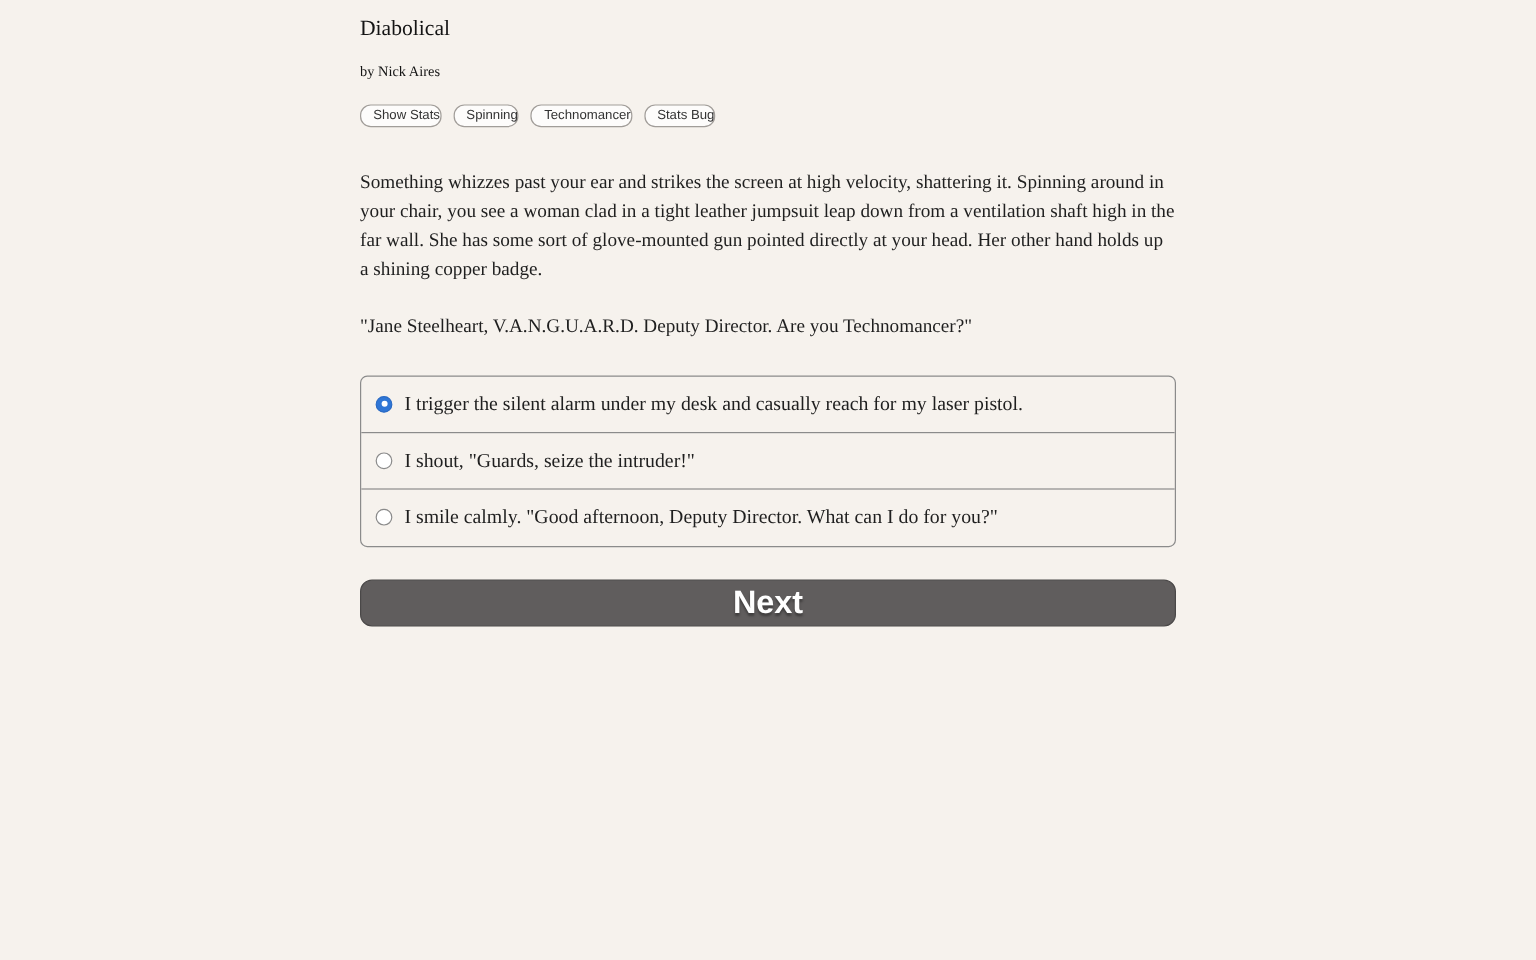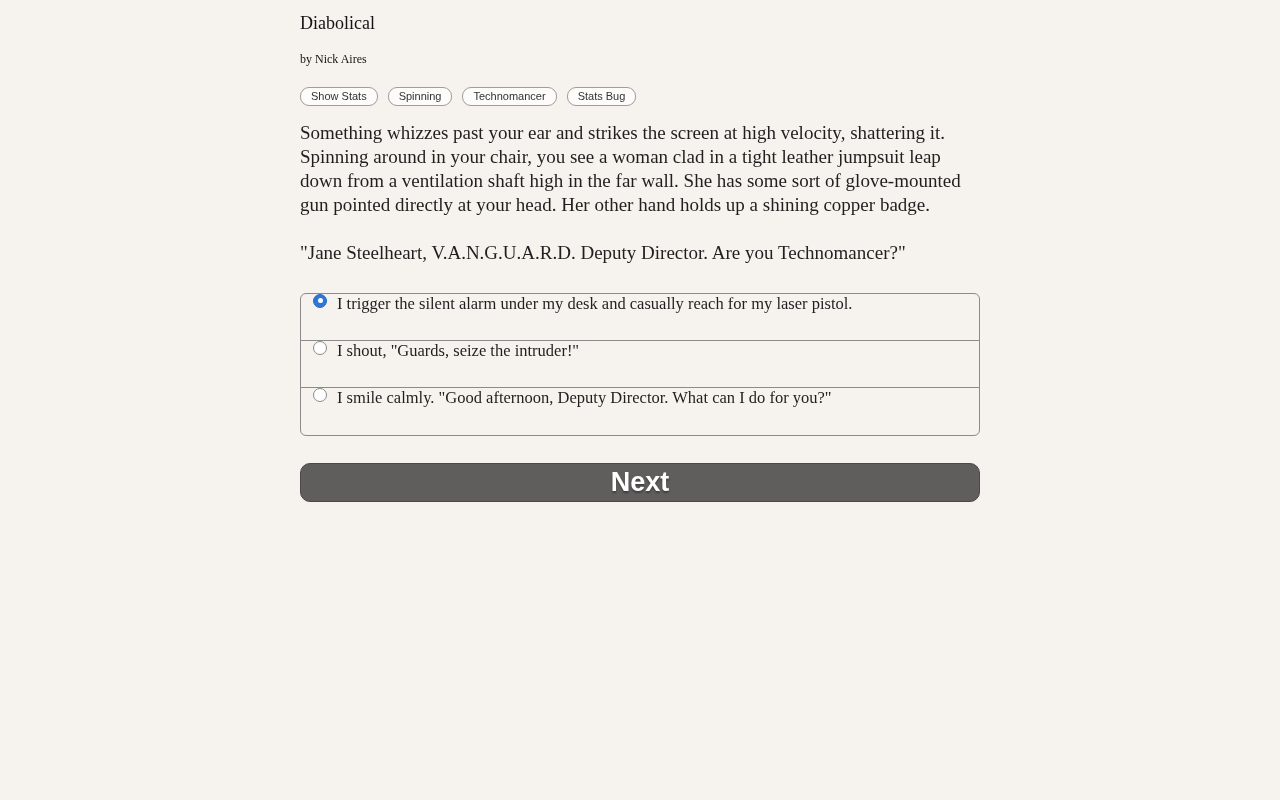--- a/index.html
+++ b/index.html
@@ -33,41 +33,42 @@
     gap: 10px;
     align-items: center;
   }
   .menu-btn {
     font-family: "Liberation Sans", sans-serif;
     font-size: 11px;
     color: #333;
     background: #fdfcfb;
     border: 1px solid #a19d99;
     border-radius: 9px;
-    padding: 2px 10px 3px 10px;
+    padding: 2px 0 3px 10px;
     line-height: 12px;
     cursor: pointer;
     white-space: nowrap;
   }
   .story {
-    margin-top: 15px;
-    font-size: 19px;
+    margin-top: 35px;
+    font-size: 16px;
     line-height: 24px;
     color: #1f1f1f;
   }
   .story p + p { margin-top: 24px; }
   .choice-box {
     margin-top: 28px;
     border: 1px solid #8b8b8b;
     border-radius: 6px;
     background: #f6f2ed;
     overflow: hidden;
   }
   .choice-row {
     display: flex;
+    align-items: center;
     height: 47px;
     padding: 0 12px;
     border-bottom: 1px solid #8b8b8b;
     cursor: pointer;
   }
   .choice-row:last-child { border-bottom: none; }
   .choice-row input[type="radio"] {
     appearance: none;
     -webkit-appearance: none;
     width: 14px; height: 14px;

